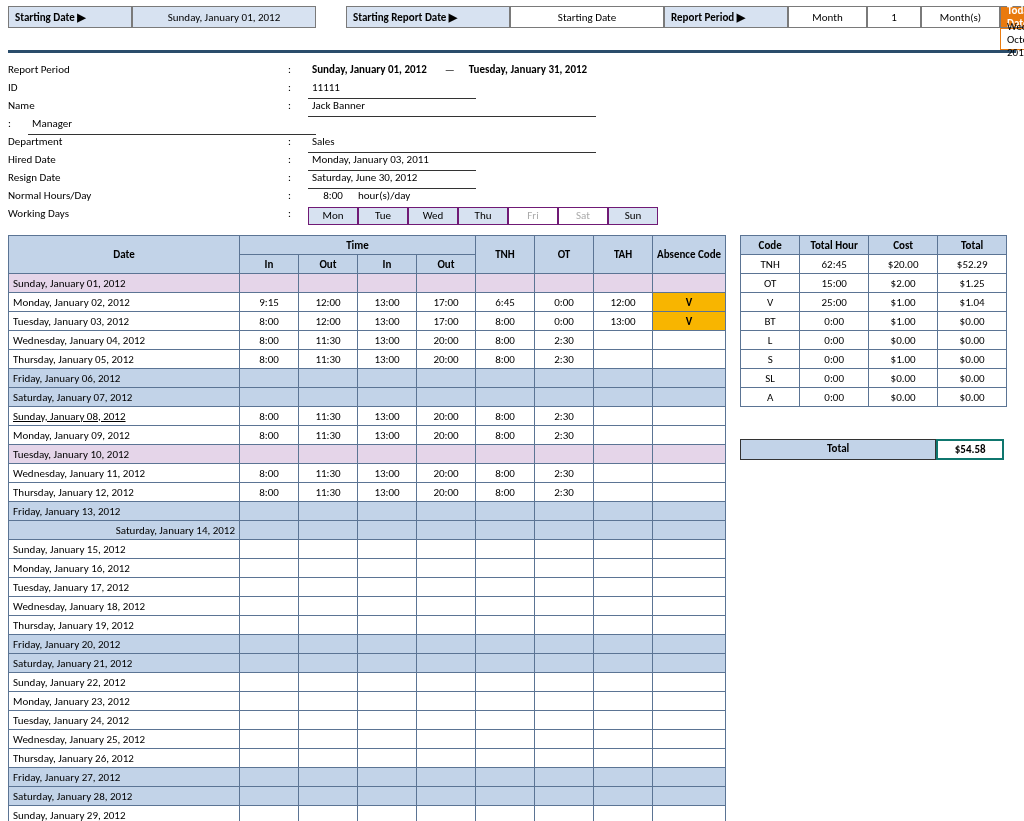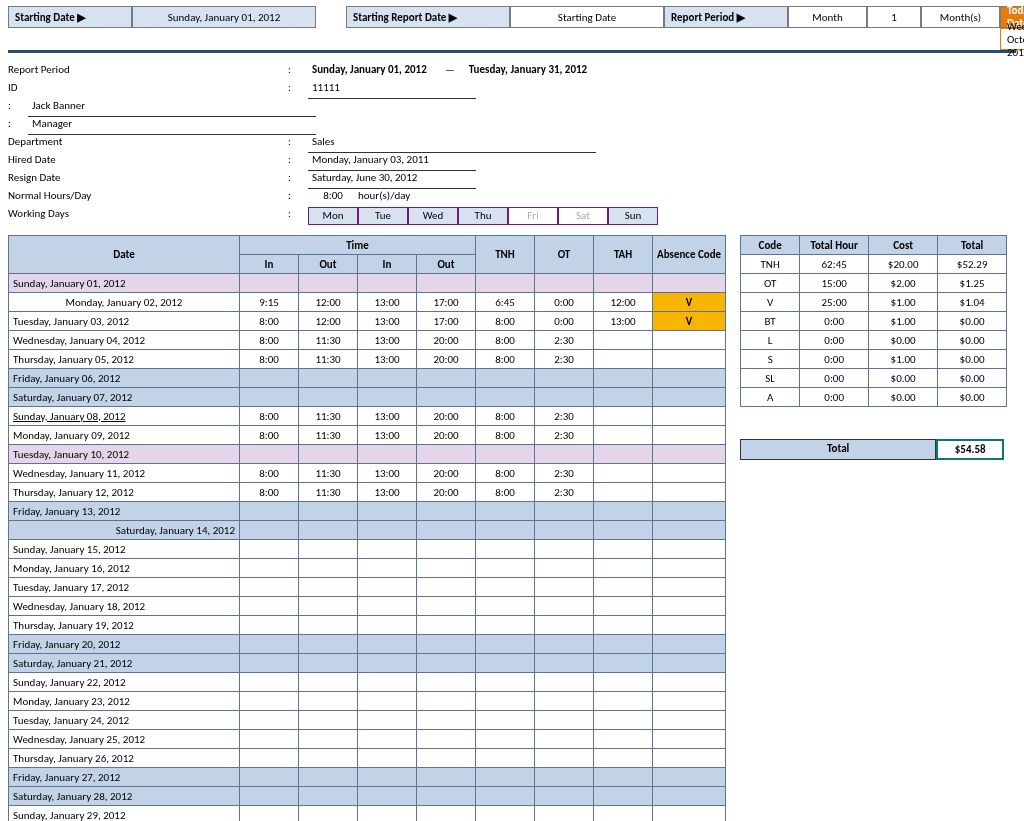--- a/index.html
+++ b/index.html
@@ -69,20 +69,21 @@
    <b><span class="mval" style="border:none">Sunday, January 01, 2012</span></b>
    <span style="padding:0 14px">—</span>
    <b><span>Tuesday, January 31, 2012</span></b>
       </div>
  <div class="mrow">
         <div class="mlabel">ID</div>
         <div class="mcolon">:</div>
         <div class="mval">11111</div>
       </div>
  <div class="mrow">
+        <div class="mlabel">Name</div>
         <div class="mcolon">:</div>
         <div class="mval" style="min-width:280px">Jack Banner</div>
       </div>
  <div class="mrow">
         <div class="mcolon">:</div>
         <div class="mval" style="min-width:280px">Manager</div>
       </div>
  <div class="mrow">
         <div class="mlabel">Department</div>
         <div class="mcolon">:</div>
@@ -143,21 +144,21 @@
             <td></td>
             <td></td>
             <td></td>
             <td></td>
             <td></td>
             <td></td>
             <td></td>
             <td></td>
           </tr>
           <tr>
-            <td class="d" style="width: 222px; text-align: center;">Monday, January 02, 2012</td>
+            <td class="d" style="width: 222px;">Monday, January 02, 2012</td>
             <td>9:15</td>
             <td>12:00</td>
             <td>13:00</td>
             <td>17:00</td>
             <td>6:45</td>
             <td>0:00</td>
             <td>12:00</td>
             <td class="amber">V</td>
           </tr>
           <tr>

